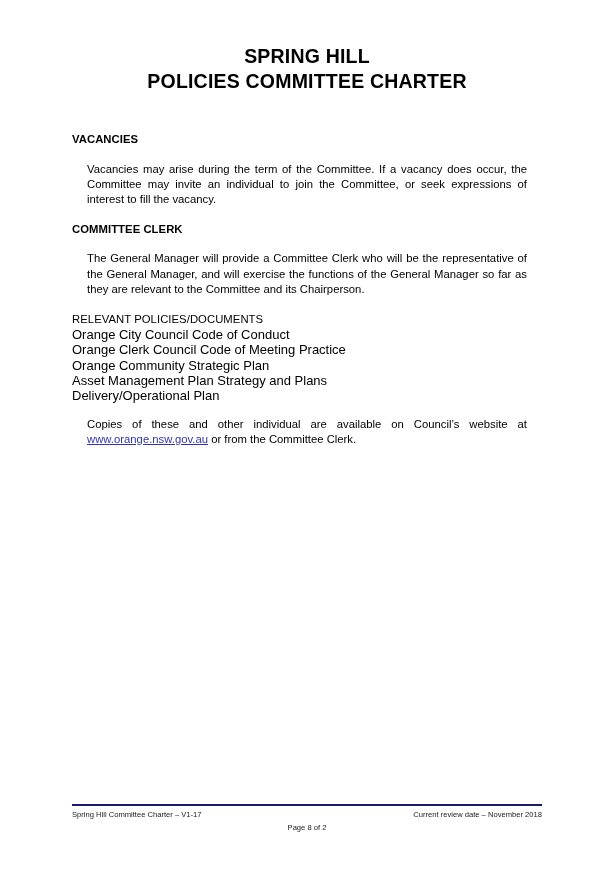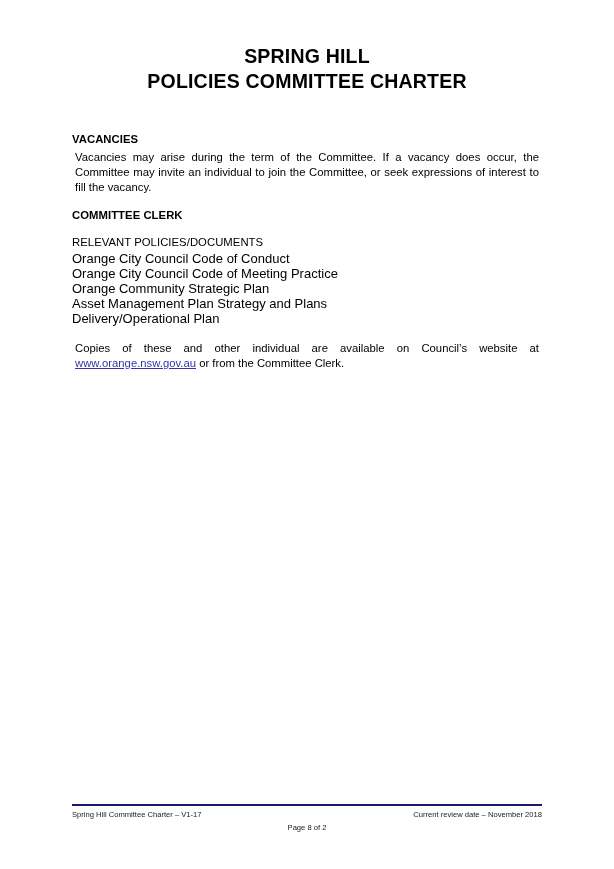--- a/index.html
+++ b/index.html
@@ -48,21 +48,21 @@
     margin: 0 0 1px 0;
     letter-spacing: 0.05px;
   }
   .heading.regular { font-weight: normal; }
 
   .para {
     font-size: 11.3px;
     line-height: 15.1px;
     text-align: justify;
     text-justify: inter-word;
-    margin: 3px;
+    margin: 15px;
   }
 
   .list {
     list-style: none;
     margin: 0;
     padding: 0;
   }
   .list li {
     font-size: 13px;
     line-height: 15.1px;
@@ -119,27 +119,28 @@
 
   <div class="content">
 
     <div class="section">
       <p class="heading">VACANCIES</p>
       <p class="para">Vacancies may arise during the term of the Committee. If a vacancy does occur, the Committee may invite an individual to join the Committee, or seek expressions of interest to fill the vacancy.</p>
     </div>
 
     <div class="section">
       <p class="heading">COMMITTEE CLERK</p>
+      <p class="para">The General Manager will provide a Committee Clerk who will be the representative of the General Manager, and will exercise the functions of the General Manager so far as they are relevant to the Committee and its Chairperson.</p>
     </div>
 
     <div class="section">
       <p class="heading regular">RELEVANT POLICIES/DOCUMENTS</p>
       <ul class="list">
         <li>Orange City Council Code of Conduct</li>
-        <li>Orange City Council Code of Meeting Practice</li>
+        <li>Orange Clerk Council Code of Meeting Practice</li>
         <li>Orange Community Strategic Plan</li>
         <li>Asset Management Plan Strategy and Plans</li>
         <li>Delivery/Operational Plan</li>
       </ul>
       <p class="para closing"><span>Copies of these and other individual are available on Council’s website at </span><a class="link" href="#">www.orange.nsw.gov.au</a><span> or from the Committee Clerk.</span></p>
     </div>
 
   </div>
 
   <div class="footer">

